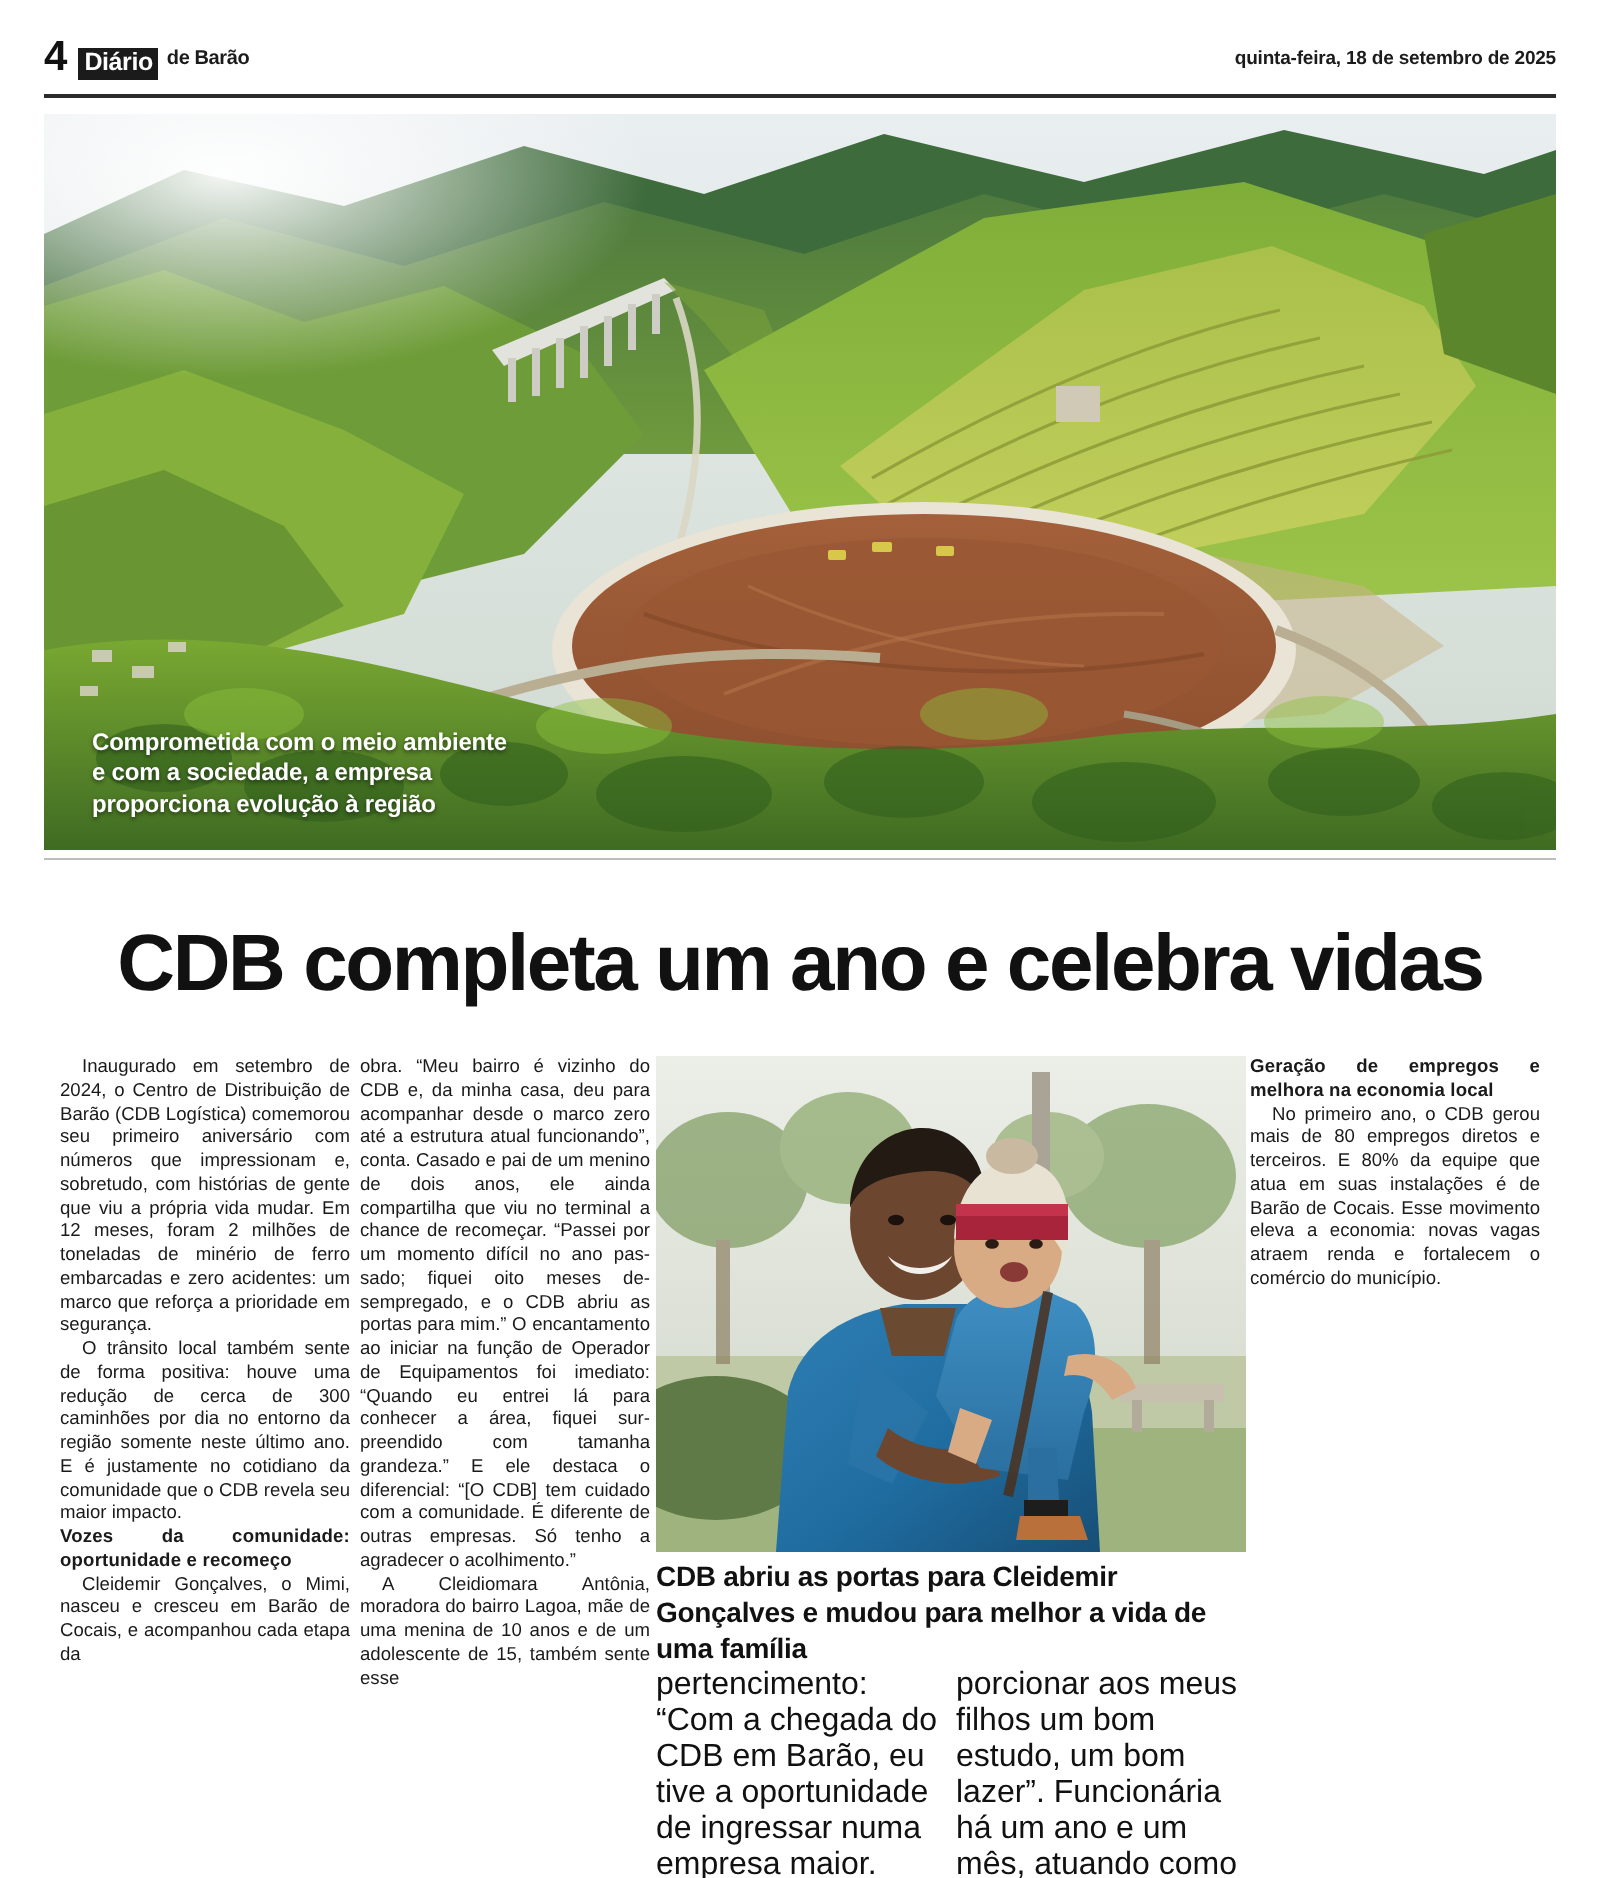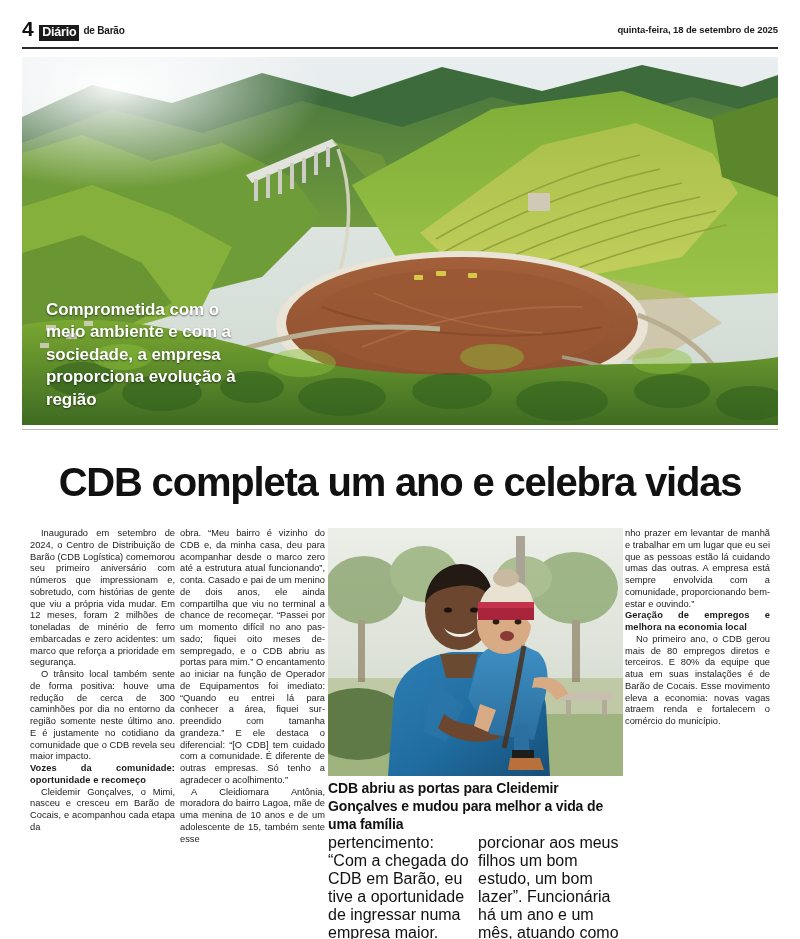--- a/index.html
+++ b/index.html
@@ -37,21 +37,21 @@
   }
 
   
   .hero{
     position:absolute;left:22px;top:57px;width:756px;height:368px;
     overflow:hidden;background:#6f9c35;
   }
   .hero svg{display:block;width:100%;height:100%;}
   .hero-caption{
     position:absolute;left:24px;bottom:14px;width:210px;
-    font-size:17px;font-weight:bold;line-height:1.32;color:#ffffff;
+    font-size:12px;font-weight:bold;line-height:1.32;color:#ffffff;
     text-shadow:0 1px 2px rgba(0,0,0,.55);
     letter-spacing:-0.1px;
   }
   .hero-rule{
     position:absolute;left:22px;top:429px;width:756px;height:1px;background:#bdbdbd;
   }
 
   
   .headline{
     position:absolute;left:22px;top:434px;width:756px;
@@ -337,19 +337,18 @@
     <div class="col3-lower">
       <div class="c3a">
         <p>pertencimento: “Com a chegada do CDB em Ba­rão, eu tive a oportunidade de ingressar numa empre­sa maior. Mudou bastante coisa para mim e para mi­nha família. Hoje eu posso ajudar mais em casa, pro­</p>
       </div>
       <div class="c3b">
         <p>porcionar aos meus filhos um bom estudo, um bom lazer”. Funcionária há um ano e um mês, atuando como Auxiliar Operacional e de Abastecimento, no dia a dia, o que marca é a cultura do cuidado: “Eu te­</p>
       </div>
     </div>
 
     <div class="col" id="col4">
-      <p>nho prazer em levantar de manhã e trabalhar em um lugar que eu sei que as pessoas estão lá cuidando umas das outras. A em­presa está sempre envol­vida com a comunidade, proporcionando bem-estar e ouvindo.”</p>
       <p class="subhead">Geração de empregos e melhora na economia local</p>
       <p class="indent">No primeiro ano, o CDB gerou mais de 80 empre­gos diretos e terceiros. E 80% da equipe que atua em suas instalações é de Barão de Cocais. Esse mo­vimento eleva a economia: novas vagas atraem renda e fortalecem o comércio do município.</p>
     </div>
 
   </div>
 </div>
 
 </body></html>

